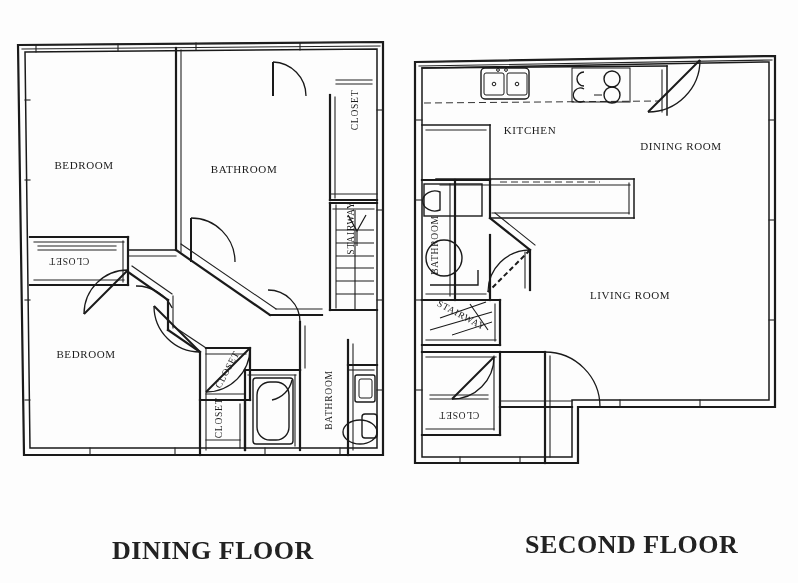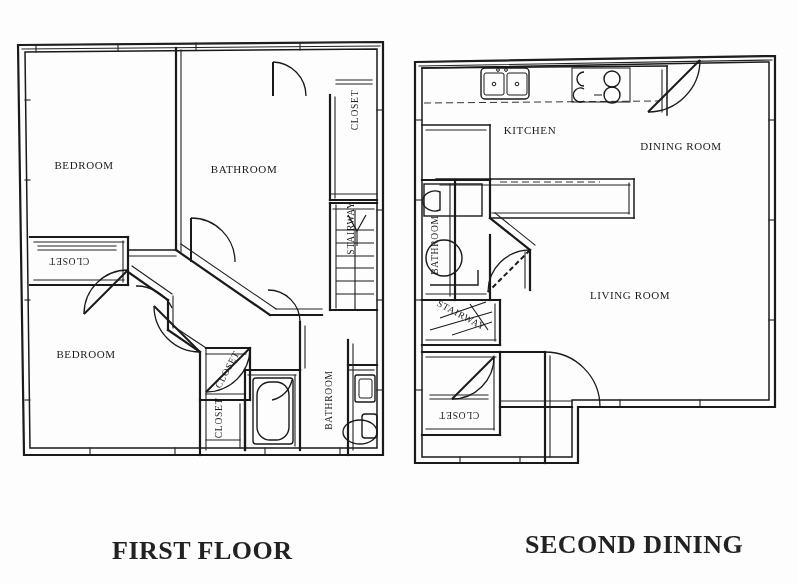--- a/index.html
+++ b/index.html
@@ -390,16 +390,16 @@
         <text class="room-label" x="530" y="131">KITCHEN</text>
         <text class="room-label" x="681" y="147">DINING ROOM</text>
         <text class="room-label" x="630" y="296">LIVING ROOM</text>
         <text class="small-label" x="436" y="245" transform="rotate(-90 436 245)">BATHROOM</text>
         <text class="small-label" x="461" y="316" transform="rotate(28 461 316)">STAIRWAY</text>
         <text class="small-label" x="459" y="414" transform="rotate(180 459 414)">CLOSET</text>
       </g>
     </g>
   </svg>
 
-  <div class="floor-title" id="title-first">FIRST FLOOR</div>
-  <div class="floor-title" id="title-second">SECOND DINING</div>
+  <div class="floor-title" id="title-first">DINING FLOOR</div>
+  <div class="floor-title" id="title-second">SECOND FLOOR</div>
 
 </div>
 
 </body></html>

